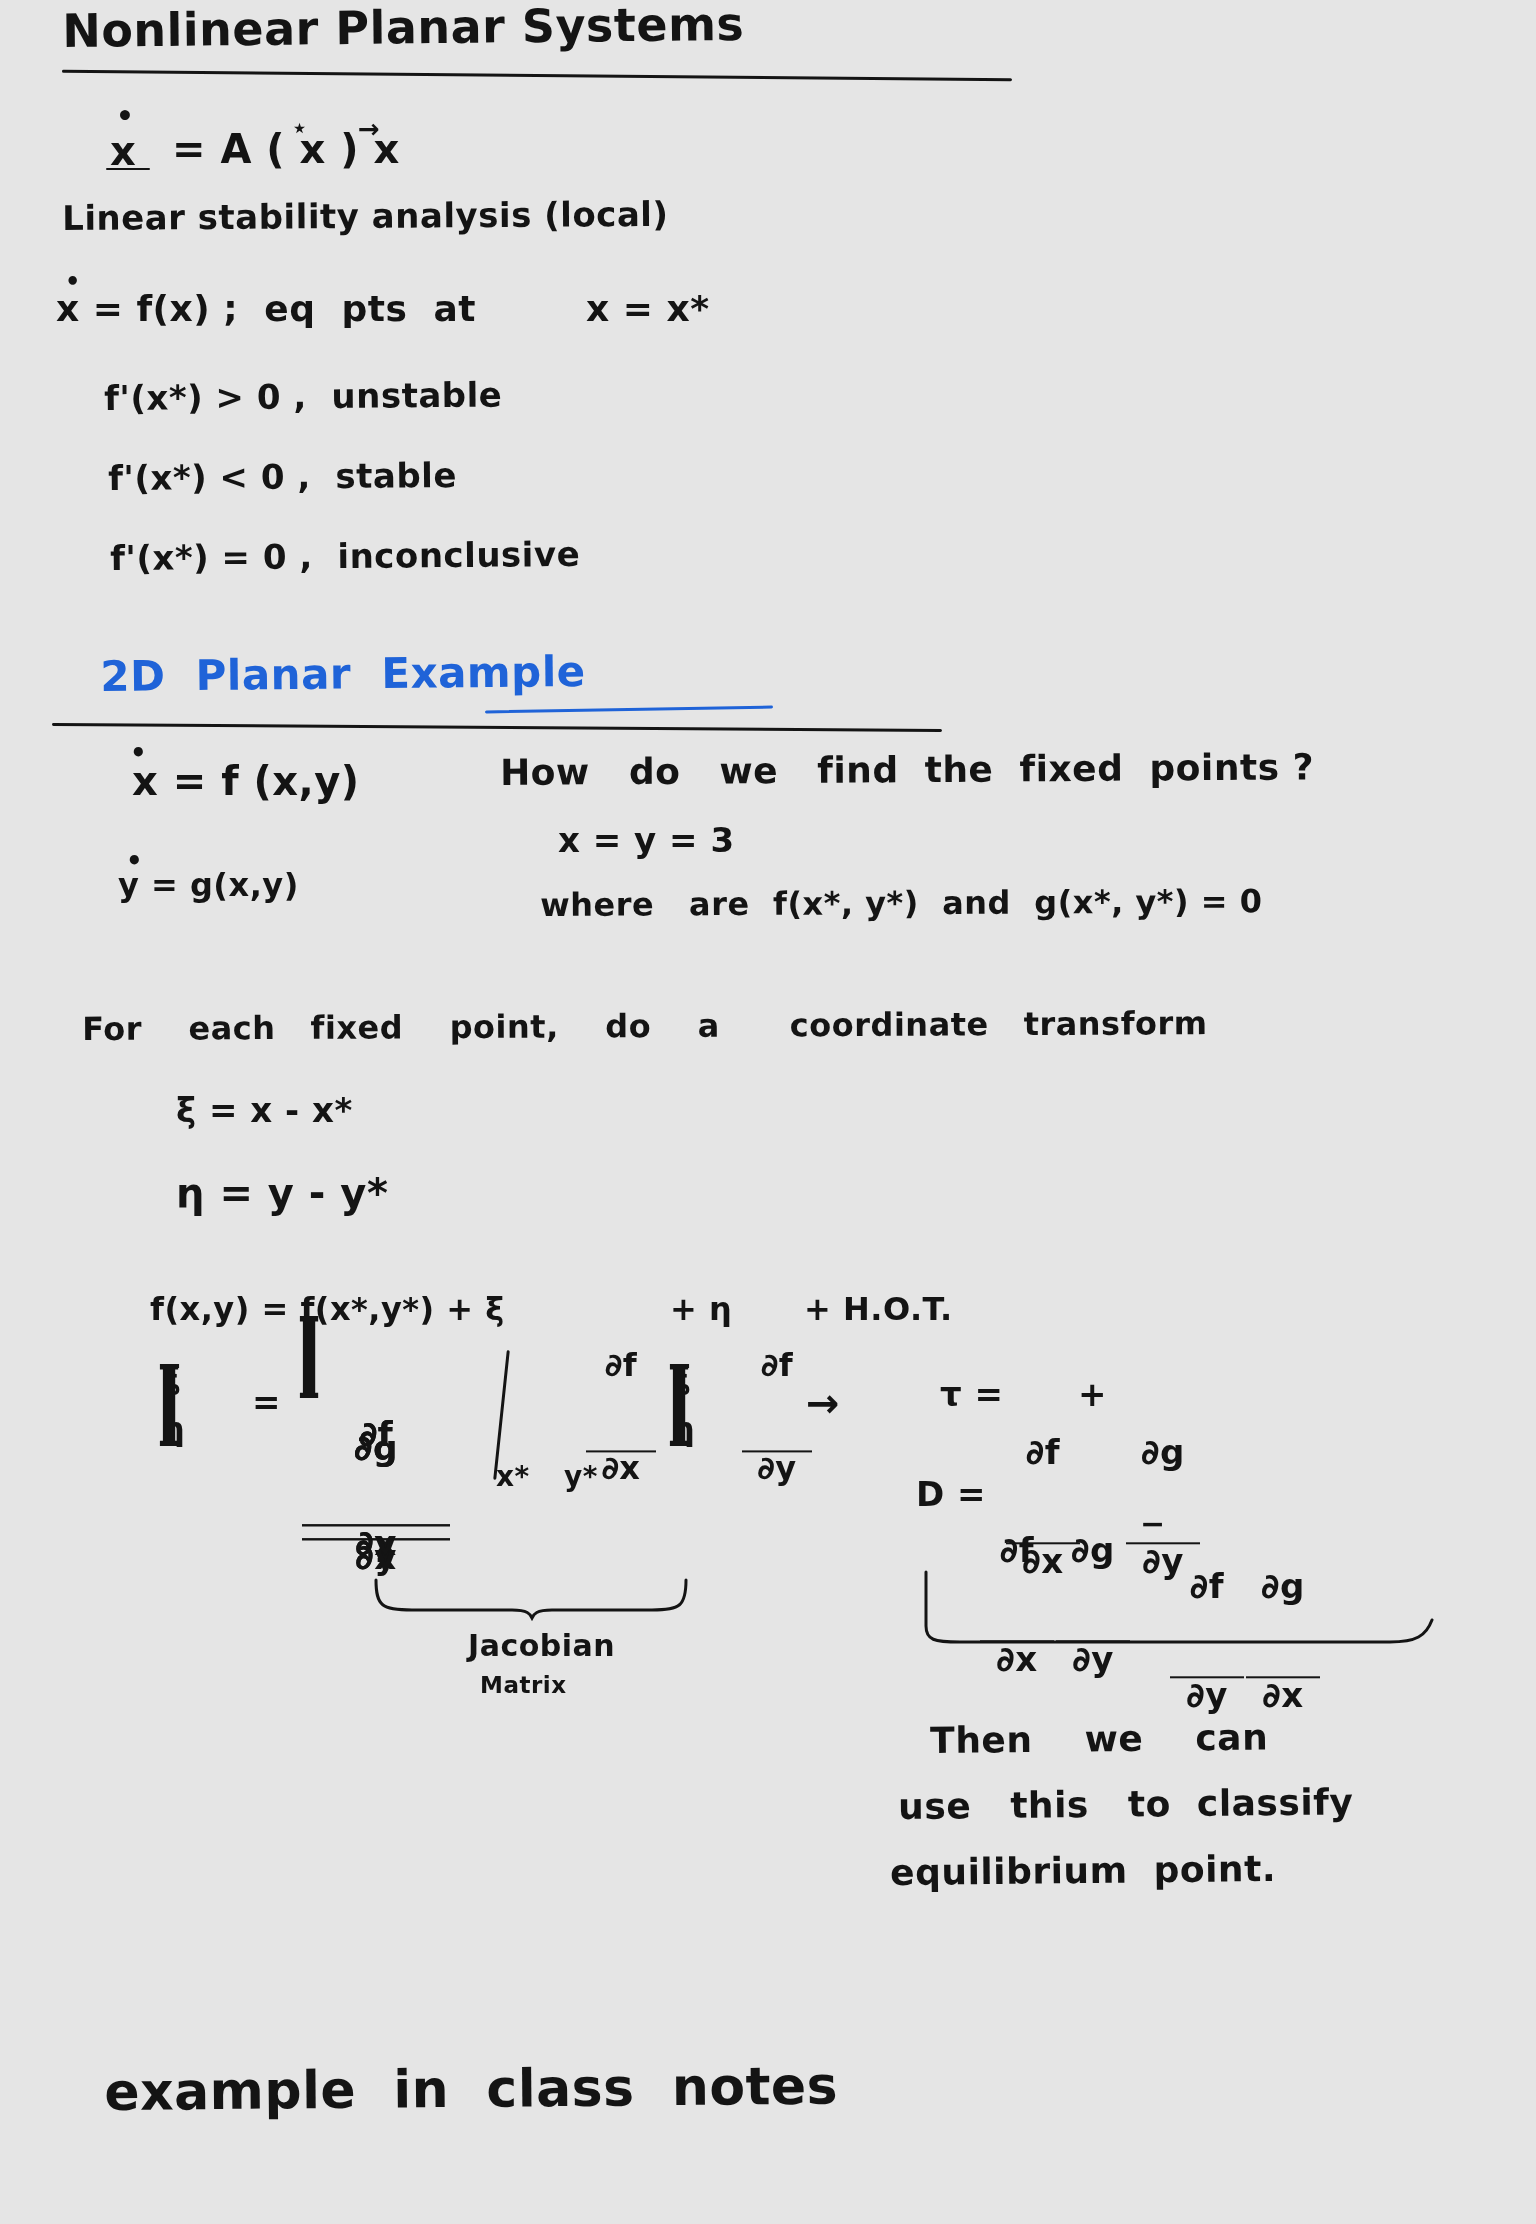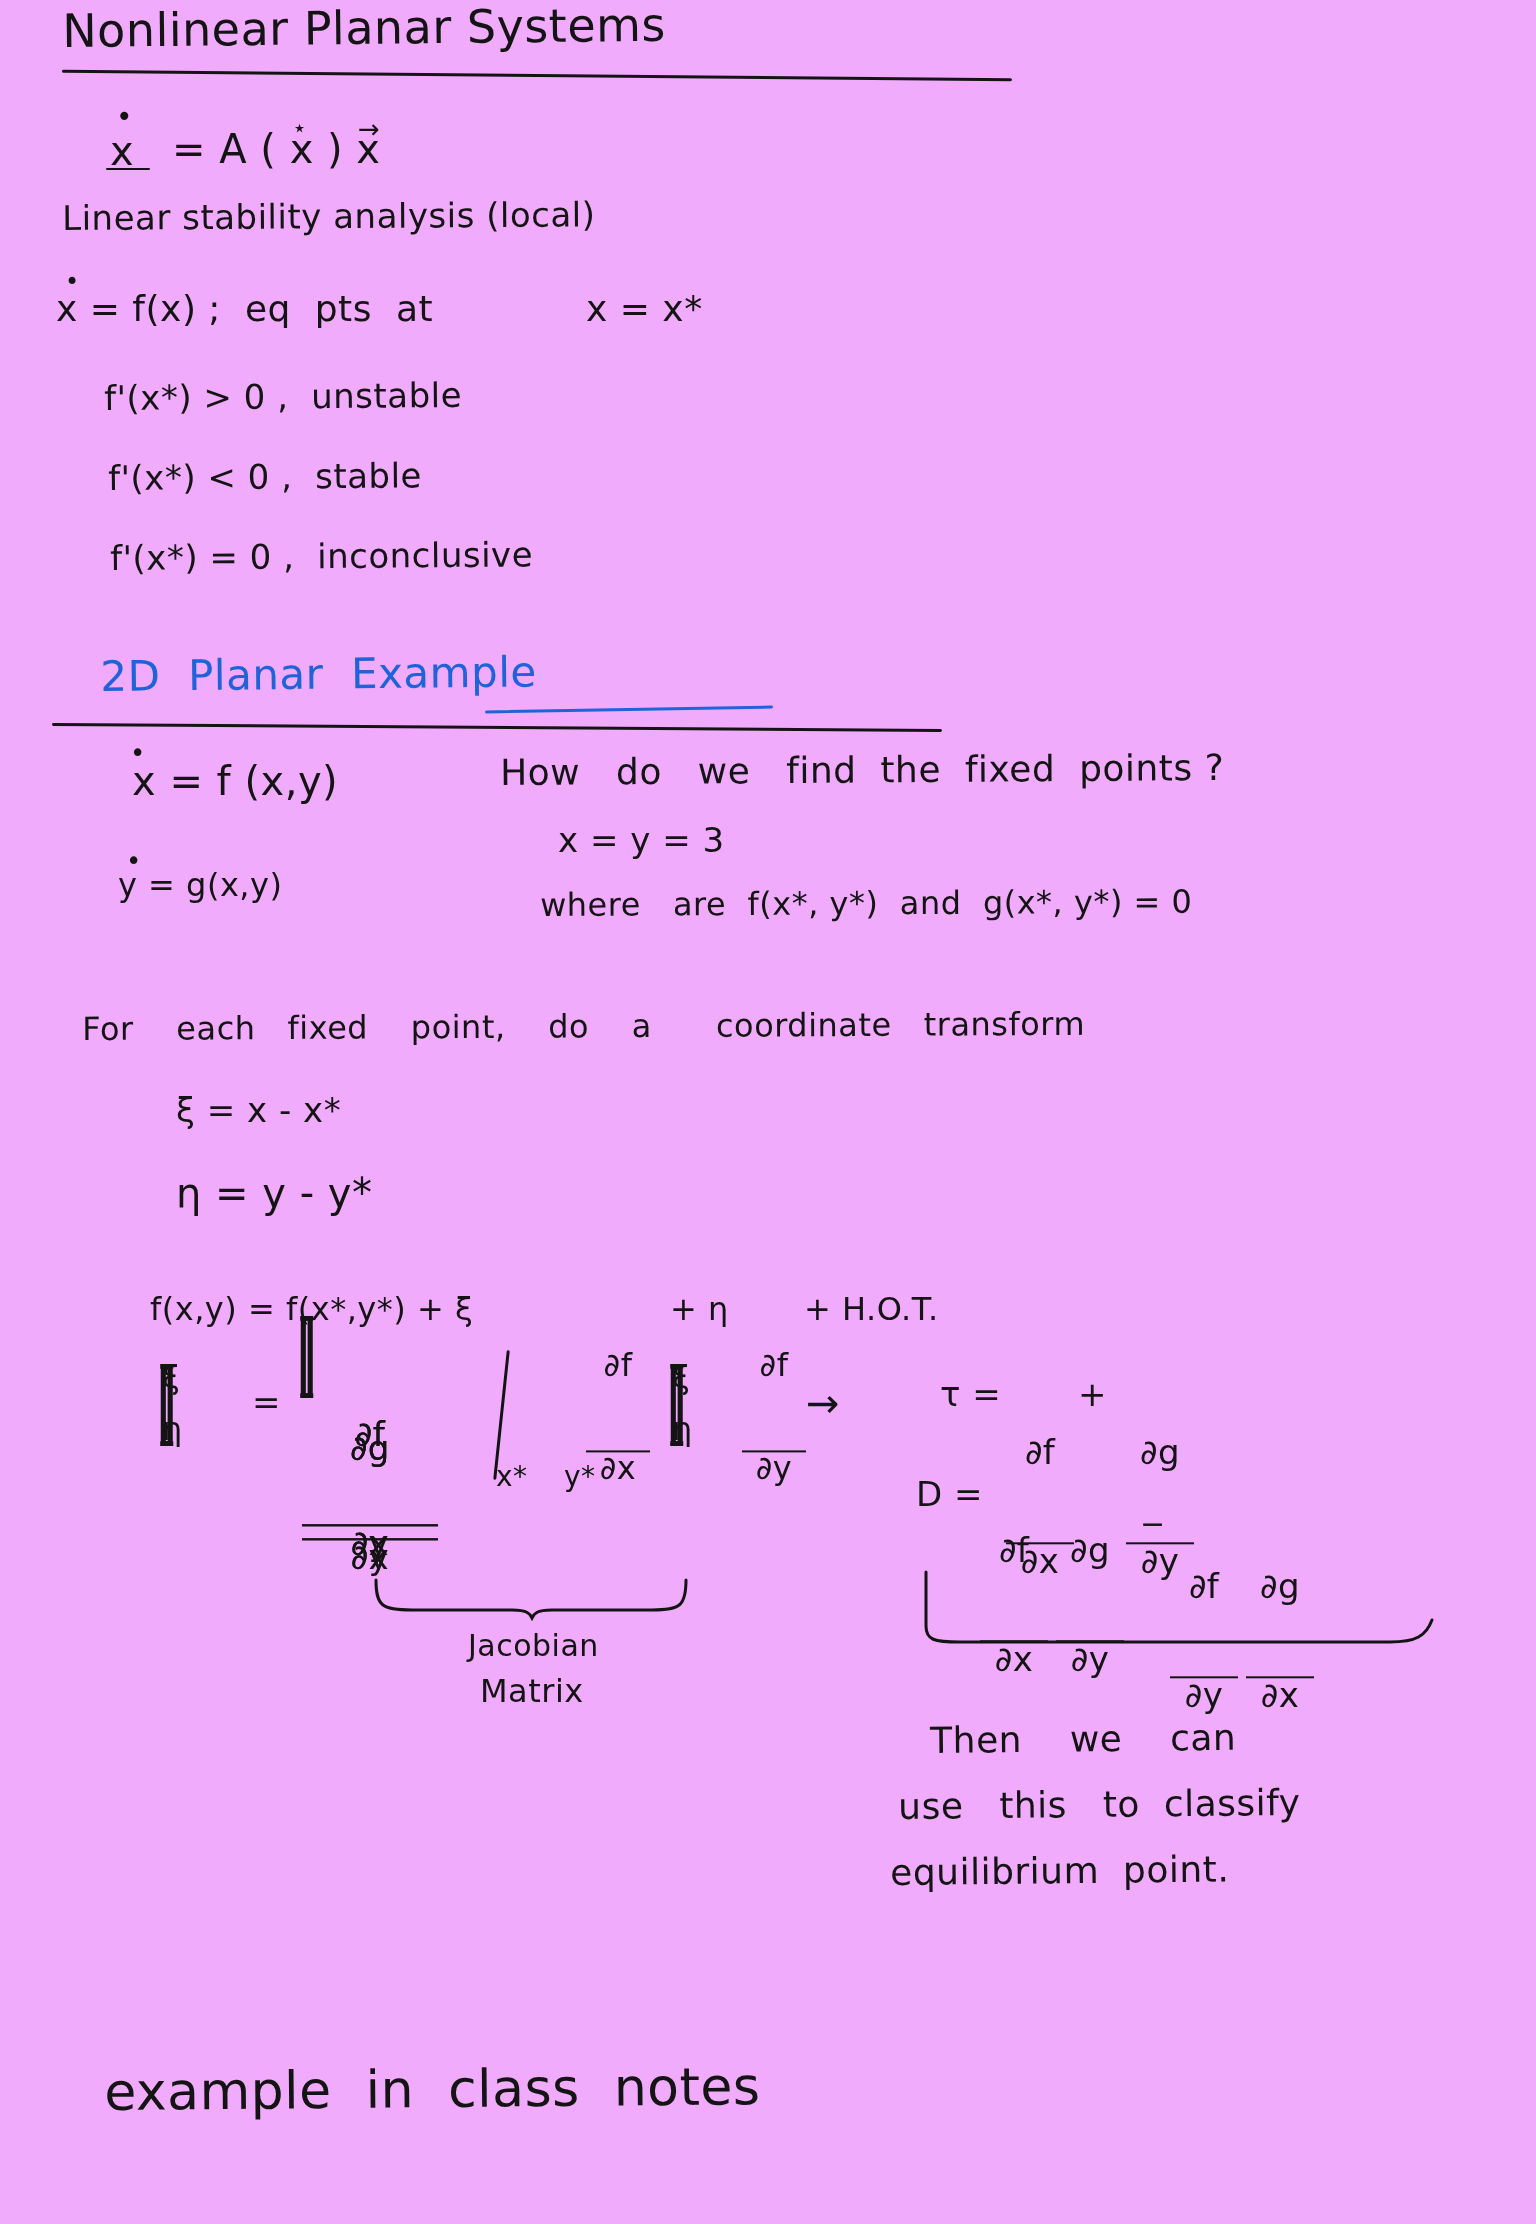--- a/index.html
+++ b/index.html
@@ -10,21 +10,22 @@
   body {
     width: 1536px;
     height: 2224px;
     position: relative;
     font-family: "DejaVu Sans", sans-serif;
     overflow: hidden;
   }
   .page {
     position: absolute;
     inset: 0;
-    background: #f0abfc;
+    background: #e5e5e5;
+    font-weight: bold;
   }
   .hw {
     position: absolute;
     color: #1a1a1a;
     font-family: "DejaVu Sans", sans-serif;
     white-space: pre;
     letter-spacing: 0.5px;
     transform-origin: left top;
   }
   .ink-blue { color: #1f63d8; }
@@ -222,21 +223,21 @@
     <span class="frac hw ink-black" style="position:absolute; left:330px; top:36px; font-size:34px;">
       <span class="num">∂g</span>
       <span class="den">∂x</span>
     </span>
   </div>
 
   <svg style="position:absolute; left:372px; top:1576px;" width="320" height="42" viewBox="0 0 320 42">
     <path d="M4 4 C4 30, 10 34, 40 34 L140 34 C156 34, 158 38, 160 42 C162 38, 164 34, 180 34 L280 34 C308 34, 314 30, 314 4" fill="none" stroke="#141414" stroke-width="3" stroke-linecap="round"></path>
   </svg>
   <div class="hw ink-black" style="left:420px; top:1628px; font-size:30px;margin-left:48px;">Jacobian</div>
-  <div class="hw ink-black" style="left:480px; top:1672px; font-size:32px;">Matrix</div>
+  <div class="hw ink-black" style="left:480px; top:1672px; font-size:23px;">Matrix</div>
 
   <svg style="position:absolute; left:920px; top:1570px;" width="520" height="80" viewBox="0 0 520 80">
     <path d="M6 2 L6 56 C6 70, 14 72, 40 72 L470 72 C496 72, 506 66, 512 50" fill="none" stroke="#141414" stroke-width="3" stroke-linecap="round"></path>
   </svg>
 
   <div class="hw ink-black" style="left:930px; top:1720px; font-size:36px; transform: rotate(-0.6deg);">Then    we    can</div>
   <div class="hw ink-black" style="left:898px; top:1786px; font-size:36px; transform: rotate(-0.6deg);">use   this   to  classify</div>
   <div class="hw ink-black" style="left:890px; top:1852px; font-size:36px; transform: rotate(-0.6deg);">equilibrium  point.</div>
 
   <div class="hw ink-black" style="left:104px; top:2062px; font-size:52px; transform: rotate(-0.5deg);">example  in  class  notes</div>

